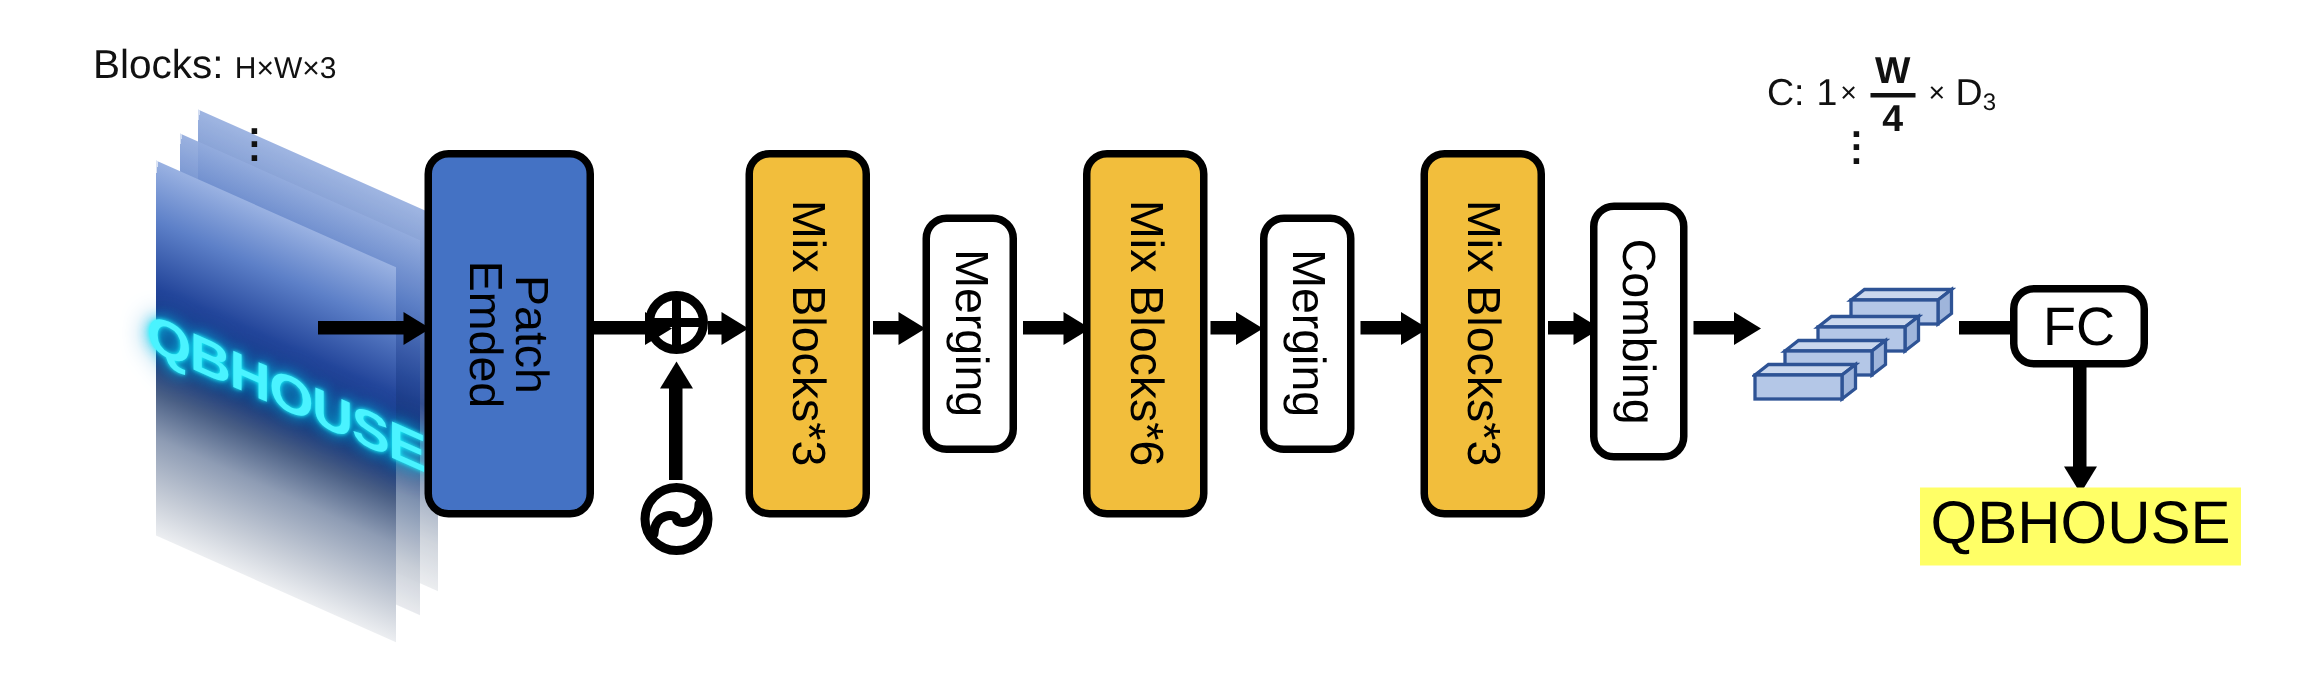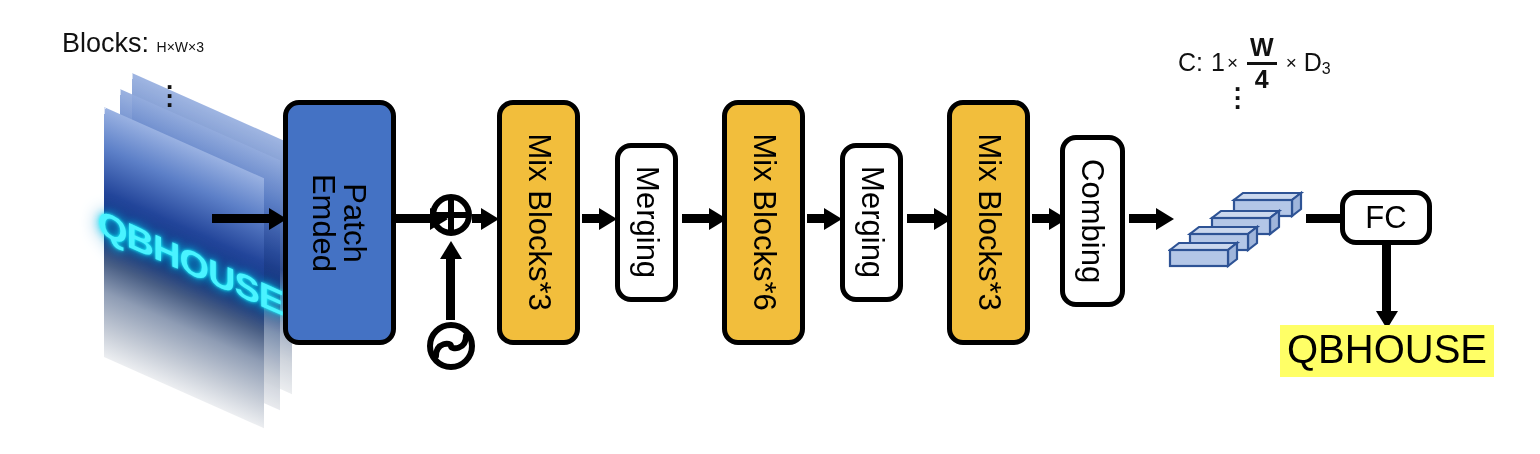--- a/index.html
+++ b/index.html
@@ -85,21 +85,21 @@
   
   #input-label {
     position: absolute;
     left: 62px;
     top: 28px;
     white-space: nowrap;
     font-size: 27px;
     color: #111;
   }
   #input-label .lbl-sub {
-    font-size: 14px;
+    font-size: 20px;
   }
 
   
   .vdots {
     position: absolute;
     font-size: 26px;
     font-weight: bold;
     line-height: 9px;
     color: #111;
   }
@@ -123,21 +123,21 @@
     white-space: nowrap;
     font-size: 31px;
     color: #000;
     font-family: "Liberation Sans", sans-serif;
     line-height: 1.04;
     text-align: center;
   }
   .box-label-v.two-line { line-height: 1.0; }
   .box-label-h {
     white-space: nowrap;
-    font-size: 31px;
+    font-size: 36px;
     color: #000;
   }
 
   
   .arrow-h {
     position: absolute;
     height: 9px;
     background: #000;
   }
   .arrow-h::after {

